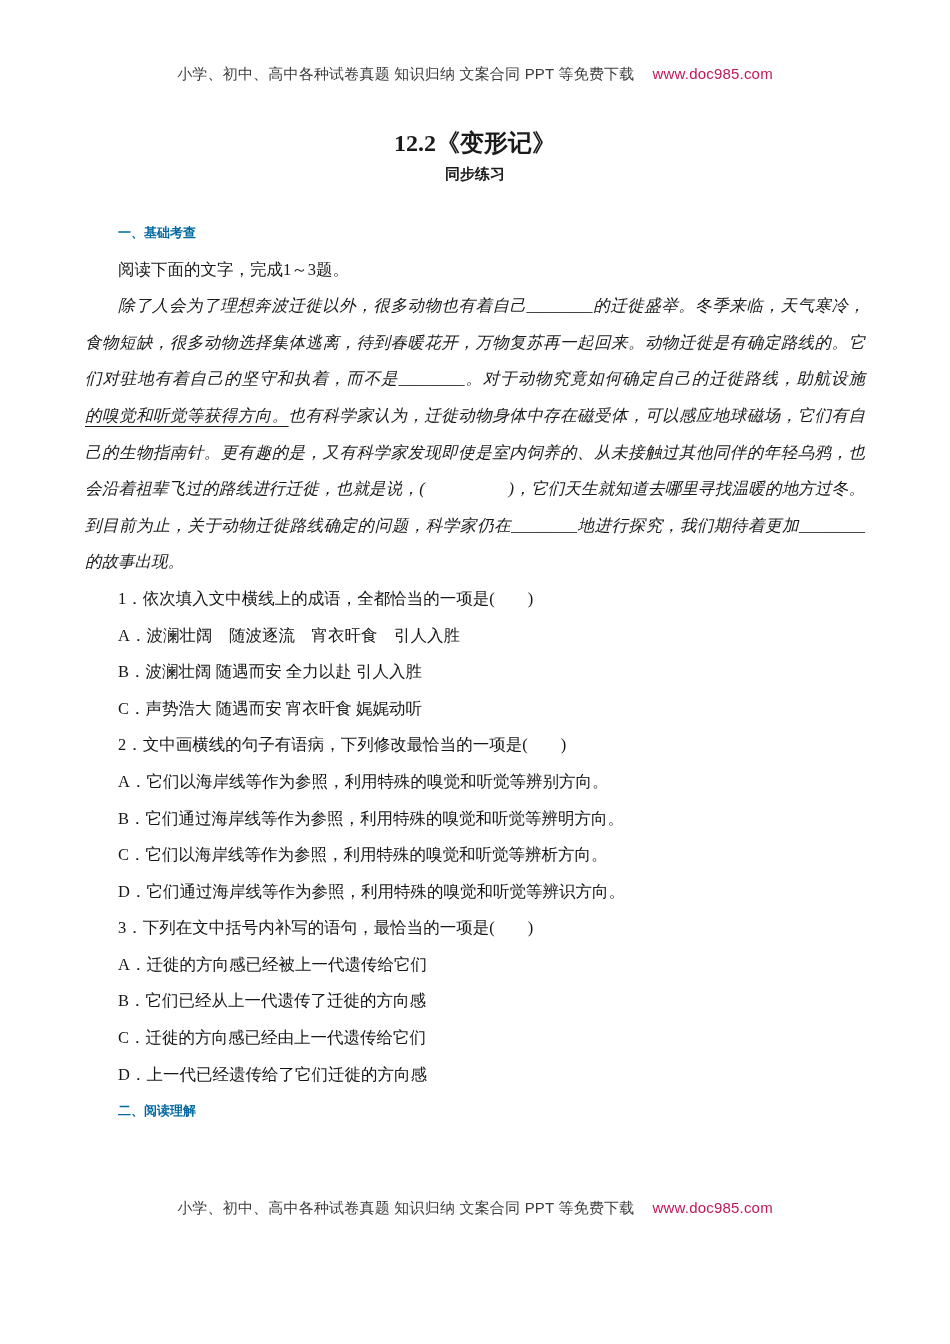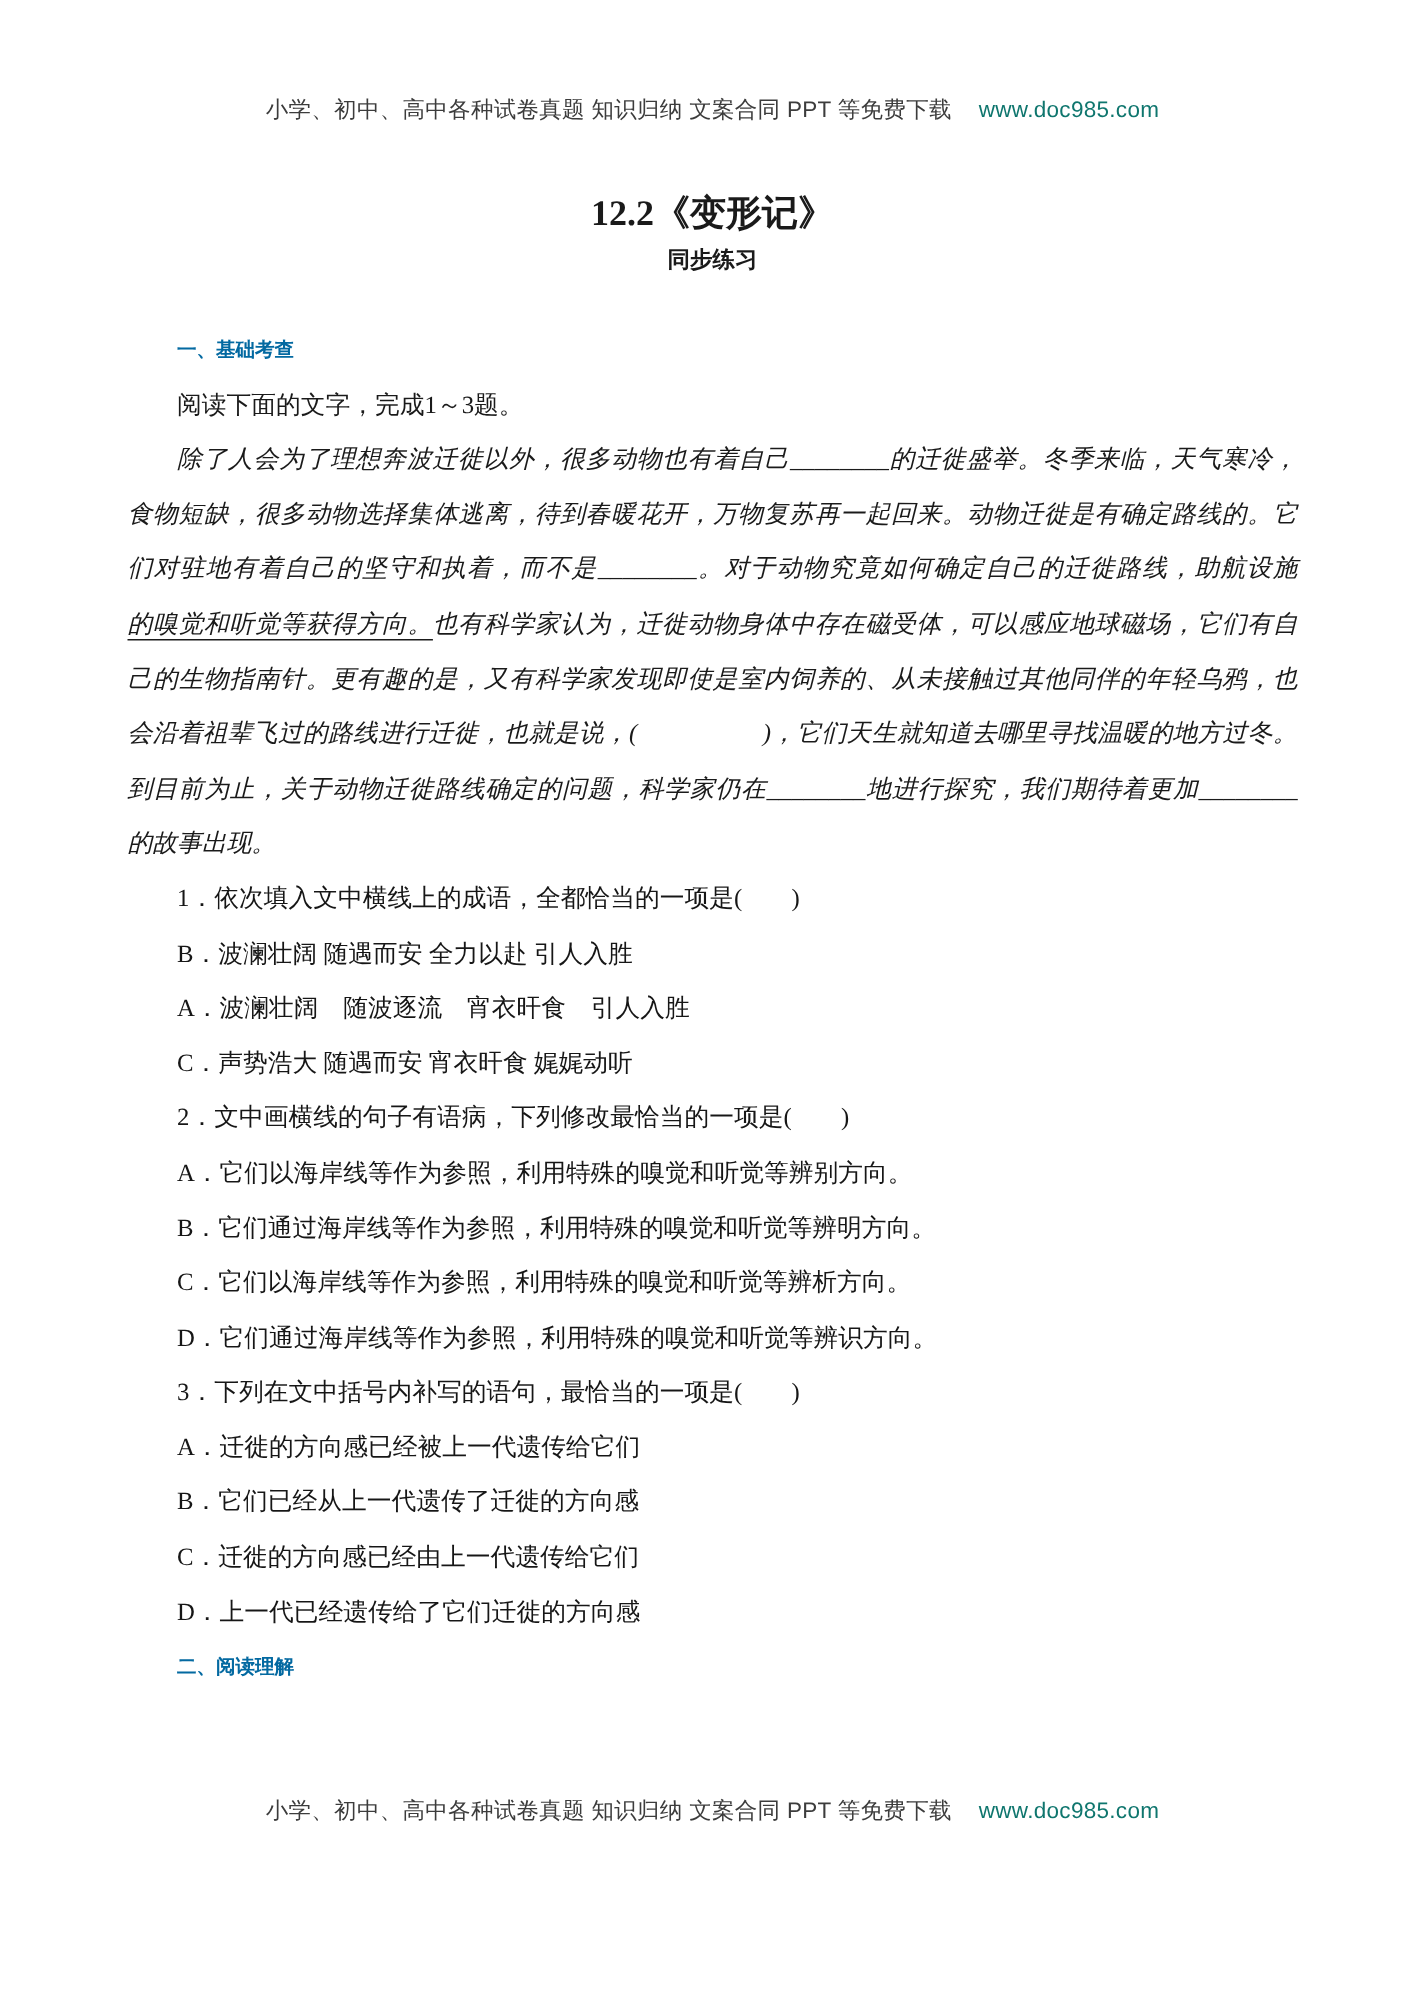--- a/index.html
+++ b/index.html
@@ -18,21 +18,21 @@
     position: absolute;
     left: 0; right: 0;
     text-align: center;
     font-family: "Liberation Sans", "DejaVu Sans", sans-serif;
     font-size: 15px;
     line-height: 20px;
     color: #3c3c3c;
     letter-spacing: 0.2px;
     white-space: nowrap;
   }
-  .site-band .url { margin-left: 18px; color: #0f766e; text-decoration: none; }
+  .site-band .url { margin-left: 18px; color: #be185d; text-decoration: none; }
   .band-top { top: 64px; }
   .band-bottom { top: 1198px; }
   
   .doc-title {
     position: absolute; top: 128px; left: 0; right: 0;
     text-align: center;
     font-size: 24px; line-height: 30px; font-weight: 700;
   }
   .doc-subtitle {
     position: absolute; top: 159px; left: 0; right: 0;
@@ -97,22 +97,22 @@
 
     <div class="cline pline"><span>己的生物指南针。更有趣的是，又有科学家发现即使是室内饲养的、从未接触过其他同伴的年轻乌鸦，也</span></div>
 
     <div class="cline pline"><span>会沿着祖辈飞过的路线进行迁徙，也就是说，(　　　　　)，它们天生就知道去哪里寻找温暖的地方过冬。</span></div>
 
     <div class="cline pline"><span>到目前为止，关于动物迁徙路线确定的问题，科学家仍在</span><span class="blank">________</span><span>地进行探究，我们期待着更加</span><span class="blank">________</span></div>
 
     <div class="cline pline last"><span>的故事出现。</span></div>
 
     <div class="cline ind qline">1．依次填入文中横线上的成语，全都恰当的一项是(　　)</div>
+    <div class="cline ind qline">A．波澜壮阔　随波逐流　宵衣旰食　引人入胜</div>
     <div class="cline ind qline">B．波澜壮阔 随遇而安 全力以赴 引人入胜</div>
-    <div class="cline ind qline">A．波澜壮阔　随波逐流　宵衣旰食　引人入胜</div>
     <div class="cline ind qline">C．声势浩大 随遇而安 宵衣旰食 娓娓动听</div>
 
     <div class="cline ind qline">2．文中画横线的句子有语病，下列修改最恰当的一项是(　　)</div>
     <div class="cline ind qline">A．它们以海岸线等作为参照，利用特殊的嗅觉和听觉等辨别方向。</div>
     <div class="cline ind qline">B．它们通过海岸线等作为参照，利用特殊的嗅觉和听觉等辨明方向。</div>
     <div class="cline ind qline">C．它们以海岸线等作为参照，利用特殊的嗅觉和听觉等辨析方向。</div>
     <div class="cline ind qline">D．它们通过海岸线等作为参照，利用特殊的嗅觉和听觉等辨识方向。</div>
 
     <div class="cline ind qline">3．下列在文中括号内补写的语句，最恰当的一项是(　　)</div>
     <div class="cline ind qline">A．迁徙的方向感已经被上一代遗传给它们</div>

